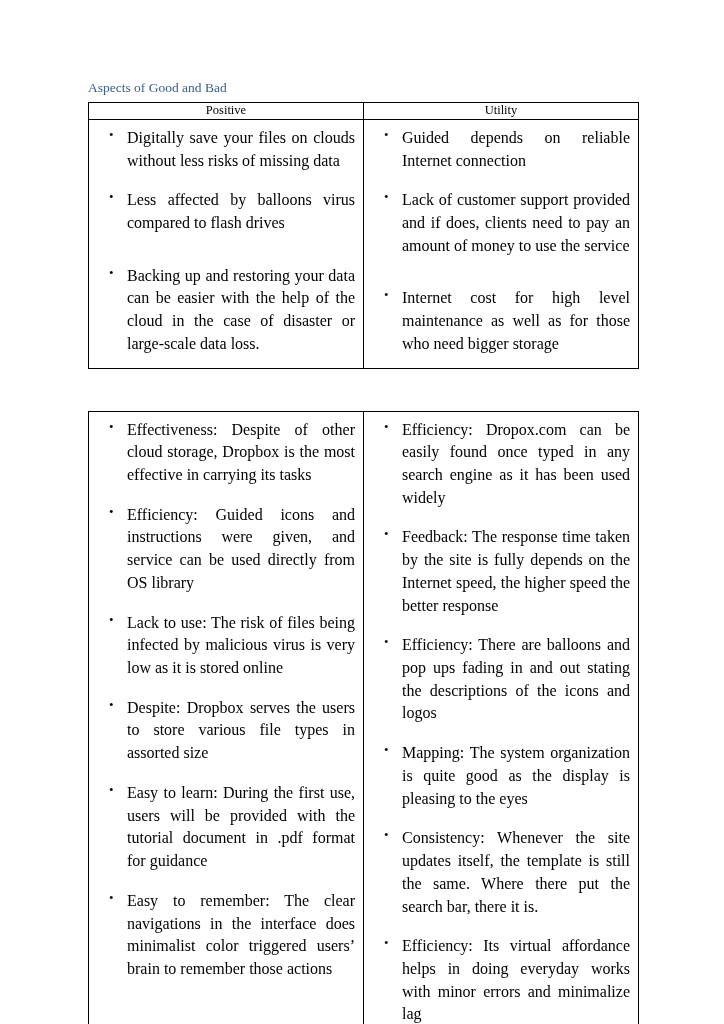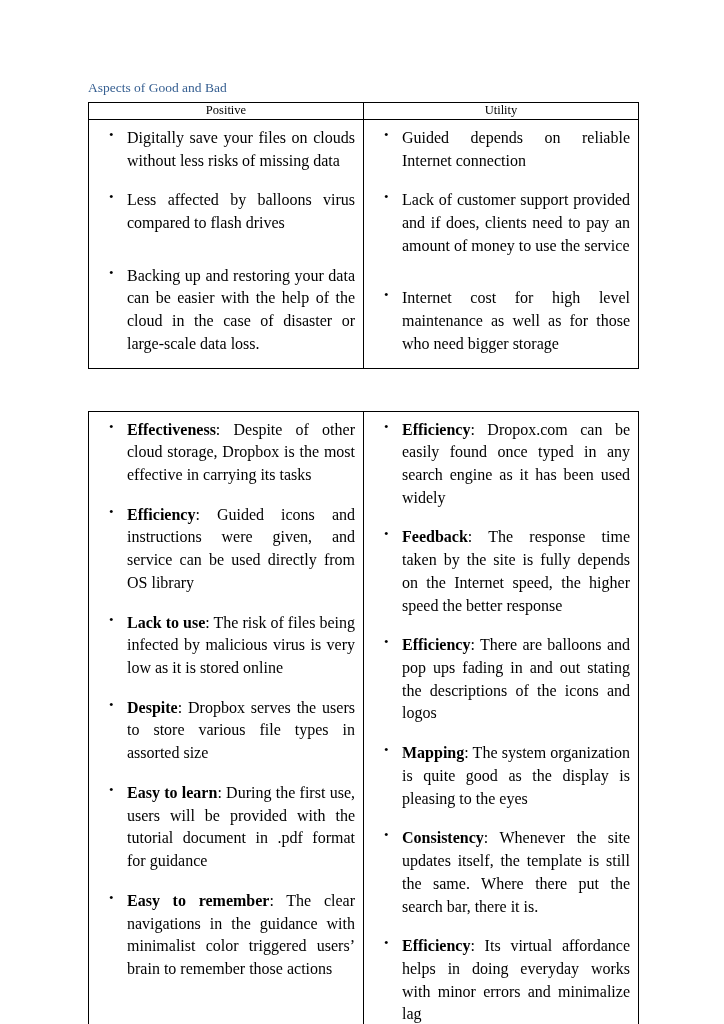--- a/index.html
+++ b/index.html
@@ -72,21 +72,21 @@
     font-size: 13px;
     line-height: 1.42;
   }
   .gap-1 { height: 42px; }
   .cell-pos { width: 274px; }
   .cell-neg { width: 274px; }
   .neg-list > li {
     text-align: left;
   }
   .term {
-    font-weight: bold;
+    font-weight: normal;
   }
   .tall-gap {
     margin-bottom: 30px !important;
   }
 </style>
 </head>
 <body>
 
 <div class="page">
 
@@ -123,21 +123,21 @@
   <table class="doc-table">
     <tbody>
     <tr>
       <td class="cell-pos">
         <ul class="bullets">
           <li><span class="term">Effectiveness</span><span>: Despite of other cloud storage, Dropbox is the most effective in carrying its tasks</span></li>
           <li><span class="term">Efficiency</span><span>: Guided icons and instructions were given, and service can be used directly from OS library</span></li>
           <li><span class="term">Lack to use</span><span>: The risk of files being infected by malicious virus is very low as it is stored online</span></li>
           <li><span class="term">Despite</span><span>: Dropbox serves the users to store various file types in assorted size</span></li>
           <li><span class="term">Easy to learn</span><span>: During the first use, users will be provided with the tutorial document in .pdf format for guidance</span></li>
-          <li><span class="term">Easy to remember</span><span>: The clear navigations in the guidance with minimalist color triggered users’ brain to remember those actions</span></li>
+          <li><span class="term">Easy to remember</span><span>: The clear navigations in the interface does minimalist color triggered users’ brain to remember those actions</span></li>
         </ul>
       </td>
       <td class="cell-neg">
         <ul class="bullets">
           <li><span class="term">Efficiency</span><span>: Dropox.com can be easily found once typed in any search engine as it has been used widely</span></li>
           <li><span class="term">Feedback</span><span>: The response time taken by the site is fully depends on the Internet speed, the higher speed the better response</span></li>
           <li><span class="term">Efficiency</span><span>: There are balloons and pop ups fading in and out stating the descriptions of the icons and logos</span></li>
           <li><span class="term">Mapping</span><span>: The system organization is quite good as the display is pleasing to the eyes</span></li>
           <li><span class="term">Consistency</span><span>: Whenever the site updates itself, the template is still the same. Where there put the search bar, there it is.</span></li>
           <li><span class="term">Efficiency</span><span>: Its virtual affordance helps in doing everyday works with minor errors and minimalize lag</span></li>

